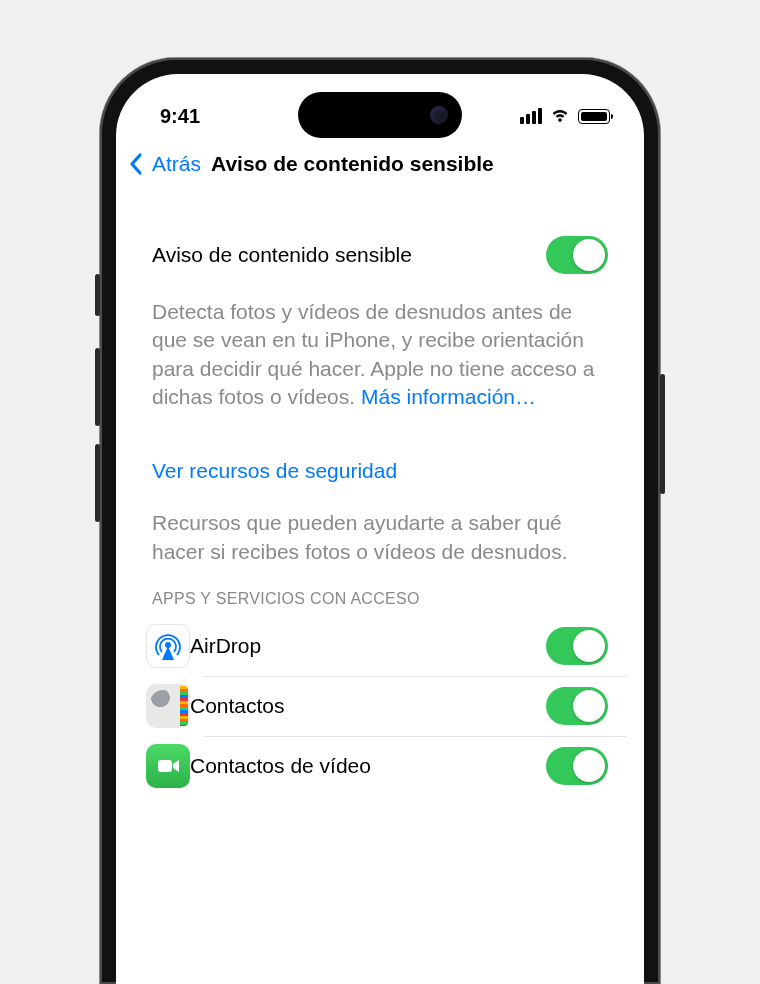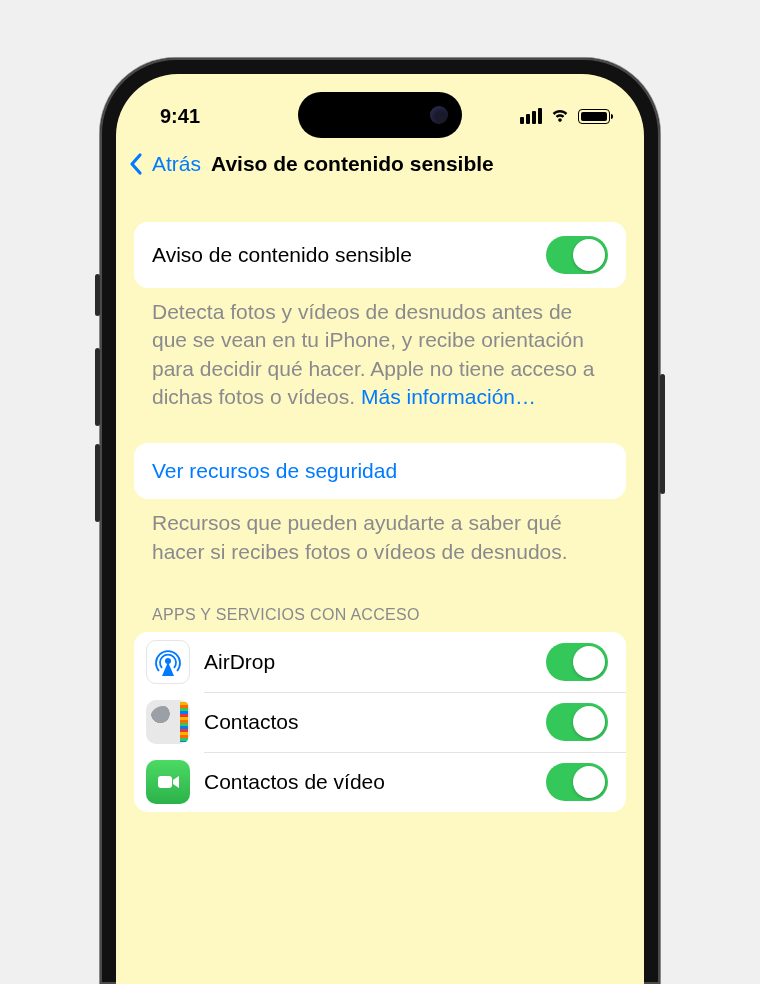--- a/index.html
+++ b/index.html
@@ -26,21 +26,21 @@
     background: #2a2a2a;
     border-radius: 3px;
   }
   .side-btn.left1 { left: -5px; top: 216px; width: 5px; height: 42px; }
   .side-btn.left2 { left: -5px; top: 290px; width: 5px; height: 78px; }
   .side-btn.left3 { left: -5px; top: 386px; width: 5px; height: 78px; }
   .side-btn.right1 { right: -5px; top: 316px; width: 5px; height: 120px; }
   .screen {
     width: 100%;
     height: 100%;
-    background: #fef9c3;
+    background: #ffffff;
     border-radius: 62px 62px 0 0;
     overflow: hidden;
     position: relative;
   }
   .dynamic-island {
     position: absolute;
     top: 18px;
     left: 50%;
     transform: translateX(-50%);
     width: 164px;
@@ -175,21 +175,20 @@
   .section-header {
     font-size: 16px;
     color: #8a8a8e;
     padding: 0 18px 8px 18px;
     letter-spacing: 0.3px;
   }
   .app-row {
     display: flex;
     align-items: center;
     padding: 8px 18px 8px 12px;
-    gap: 14px;
   }
   .app-row + .app-row { position: relative; align-items: center; }
   .app-row + .app-row::before {
     content:'';
     position: absolute;
     left: 70px; right: 0; top: 0;
     height: 1px;
     background: #e3e3e6;
   }
   .app-icon {
@@ -207,21 +206,21 @@
     content:''; position:absolute; left:4px; top:6px;
     width:26px; height:26px; border-radius:50%;
     background: radial-gradient(circle at 40% 30%, #9aa0a5 38%, transparent 40%);
   }
   .icon-contacts::after {
     content:''; position:absolute; right:2px; top:2px; width:8px; height:40px;
     background: repeating-linear-gradient(#f7b500 0 3px,#ff6a00 3px 6px,#34c759 6px 9px,#007aff 9px 12px,#e33 12px 15px);
   }
   .icon-messages { background: linear-gradient(#5fe06e,#2bc24a); }
   .icon-video { background: linear-gradient(#4cd964,#2bb24a); }
-  .last-group { margin-top: 40px; }
+  .last-group { margin-top: 24px; }
 </style>
 </head>
 <body>
 
 <div class="phone-frame">
   <div class="side-btn left1"></div>
   <div class="side-btn left2"></div>
   <div class="side-btn left3"></div>
   <div class="side-btn right1"></div>
 

